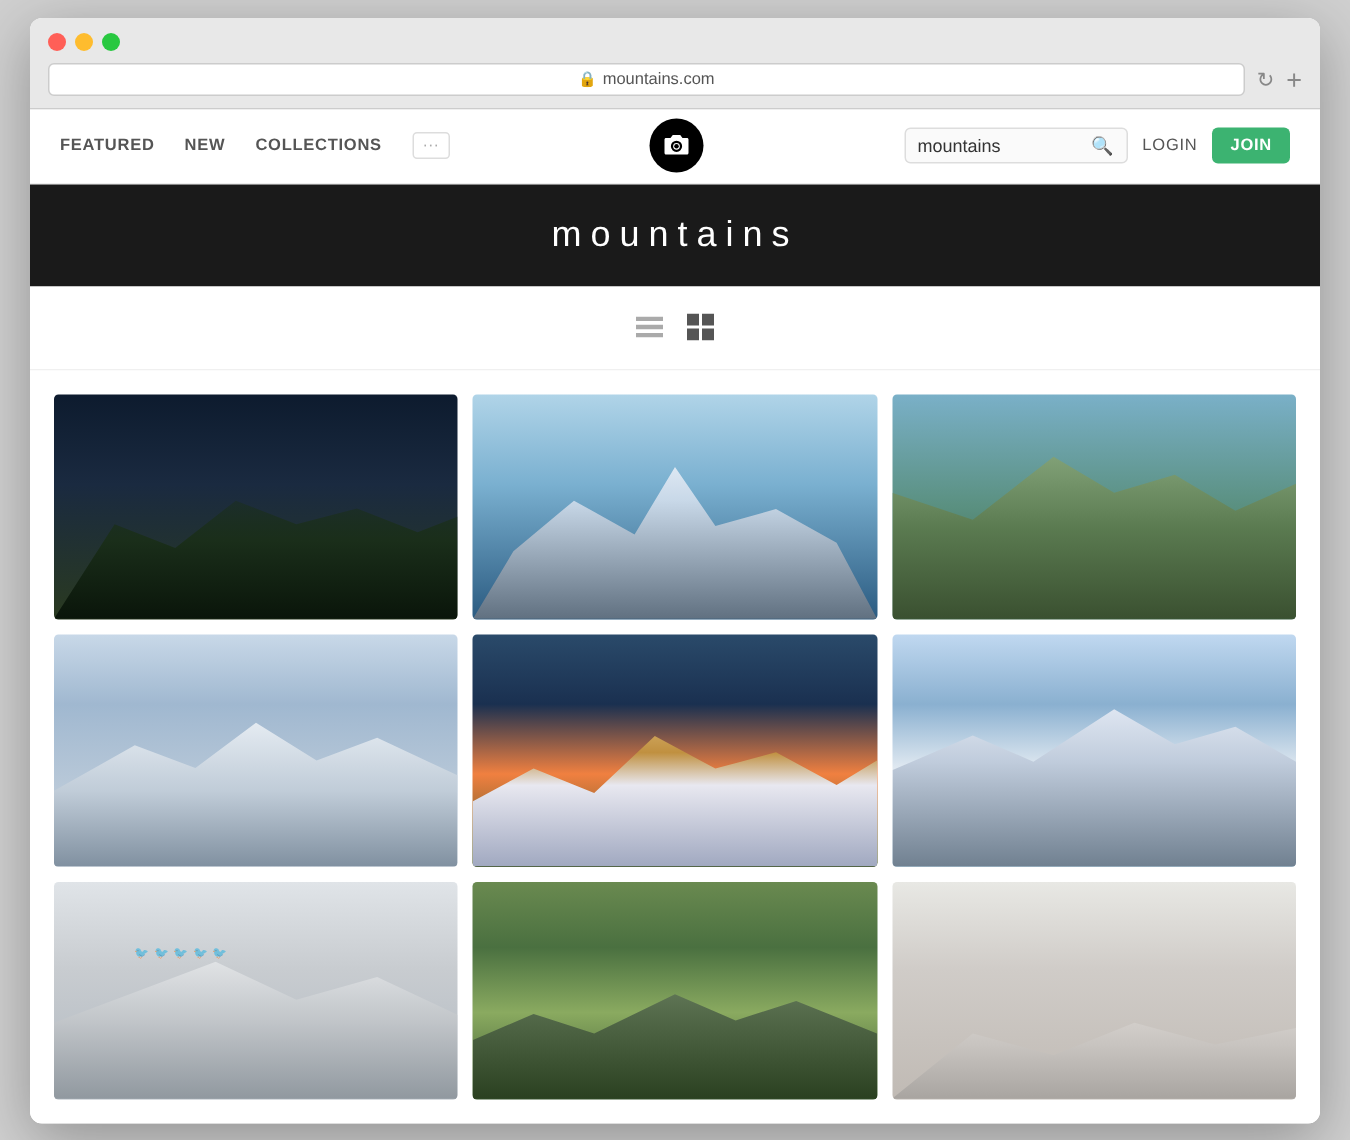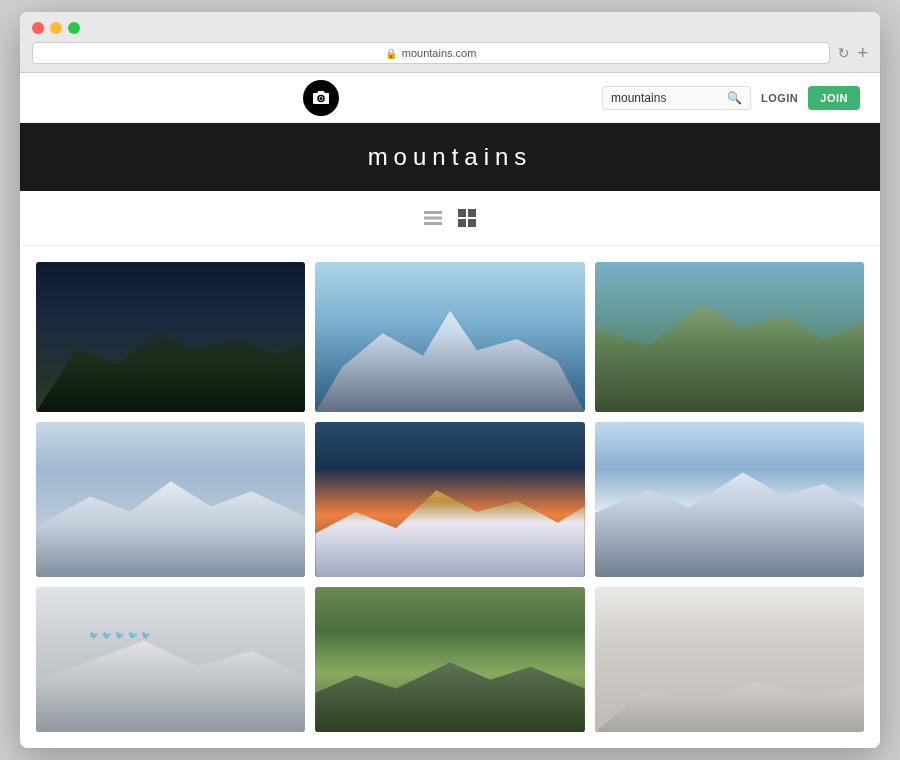--- a/index.html
+++ b/index.html
@@ -144,21 +144,21 @@
       outline: none;
       width: 110px;
     }
     .search-icon-btn {
       color: #999;
       font-size: 12px;
       cursor: pointer;
     }
     .btn-login {
       font-size: 11px;
-      font-weight: 700;
+      font-weight: 400;
       color: #555;
       background: none;
       border: none;
       cursor: pointer;
       text-transform: uppercase;
       letter-spacing: 0.5px;
     }
     .btn-join {
       font-size: 11px;
       font-weight: 600;
@@ -361,20 +361,26 @@
       <div class="address-bar">
         <span class="lock-icon">🔒</span>
         <span>mountains.com</span>
       </div>
       <button class="refresh-btn">↻</button>
       <button class="new-tab-btn">+</button>
     </div>
   </div>
 
   <nav class="site-nav">
+    <div class="nav-links">
+      <a class="nav-link">FEATURED</a>
+      <a class="nav-link">NEW</a>
+      <a class="nav-link">COLLECTIONS</a>
+      <span class="nav-more">···</span>
+    </div>
 
     <div class="nav-logo">
       <div class="camera-logo">
         <svg width="18" height="16" viewBox="0 0 18 16" fill="white">
           <path d="M6.5 1L5 3H2C1.45 3 1 3.45 1 4V13C1 13.55 1.45 14 2 14H16C16.55 14 17 13.55 17 13V4C17 3.45 16.55 3 16 3H13L11.5 1H6.5Z"></path>
           <circle cx="9" cy="8.5" r="3" fill="none" stroke="black" stroke-width="1.5"></circle>
           <circle cx="9" cy="8.5" r="1.5" fill="black"></circle>
         </svg>
       </div>
     </div>

